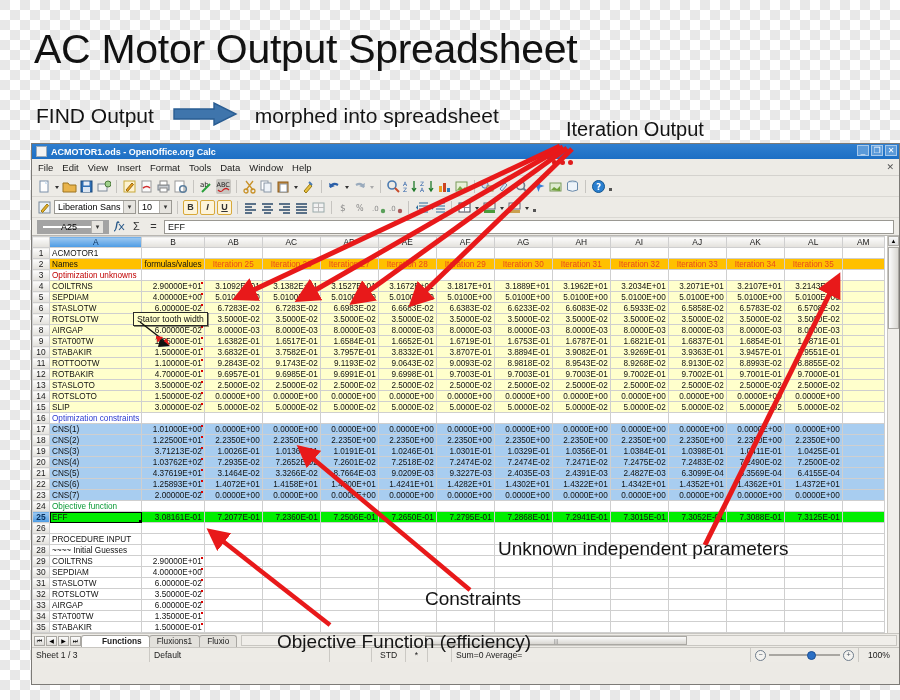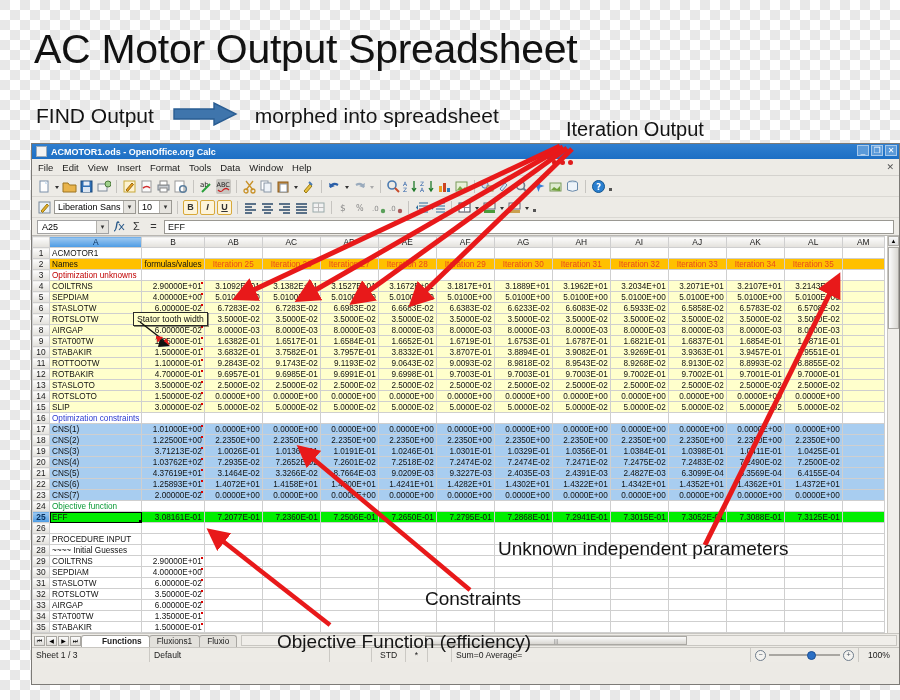--- a/index.html
+++ b/index.html
@@ -95,23 +95,23 @@
   .fmt-btn{
     width:13px;height:13px;border:1px solid #d8a93a;background:#fdf4da;
     border-radius:2px;font-size:9px;font-weight:bold;text-align:center;
     line-height:12px;color:#333;flex:none;
   }
   #formulabar{
     height:17px;background:#edebe6;border-bottom:1px solid #b9b7b2;
     display:flex;align-items:center;padding-left:5px;gap:4px;
   }
   #namebox{
-    width:72px;height:14px;background:#fff;border:1px solid #a3a3a3;
+    width:72px;height:14px;background:#fff;border:6px solid #a3a3a3;
     font-size:9px;box-sizing:border-box;display:flex;align-items:center;
-    justify-content:space-between;padding-left:4px;
+    justify-content:space-between;padding-left:18px;
   }
   .fb-icon{width:13px;height:13px;flex:none;font-size:11px;text-align:center;line-height:13px;color:#333;}
   #inputline{
     flex:1;height:14px;background:#fff;border:1px solid #9a9892;
     font-size:9px;line-height:13px;padding-left:3px;margin-right:5px;
     box-sizing:border-box;color:#111;
   }
   
   #grid-wrap{position:relative;background:#fff;}
   table.grid{border-collapse:collapse;table-layout:fixed;font-size:8.2px;color:#111;}
@@ -927,21 +927,21 @@
             <td class="c-blue num">0.0000E+00</td>
             <td class="c-blue num">0.0000E+00</td>
             <td class="c-blue num">0.0000E+00</td>
             <td class="c-blue num">0.0000E+00</td>
             <td class="c-blue num">0.0000E+00</td>
             <td class="c-blue"></td>
           </tr>
           <tr>
             <td class="rowhead">18</td>
             <td class="c-blue lbl">CNS(2)</td>
-            <td class="c-blue num redtick">1.22500E+00</td>
+            <td class="c-blue num redtick">1.22500E+01</td>
             <td class="c-blue num">2.2350E+00</td>
             <td class="c-blue num">2.2350E+00</td>
             <td class="c-blue num">2.2350E+00</td>
             <td class="c-blue num">2.2350E+00</td>
             <td class="c-blue num">2.2350E+00</td>
             <td class="c-blue num">2.2350E+00</td>
             <td class="c-blue num">2.2350E+00</td>
             <td class="c-blue num">2.2350E+00</td>
             <td class="c-blue num">2.2350E+00</td>
             <td class="c-blue num">2.2350E+00</td>

